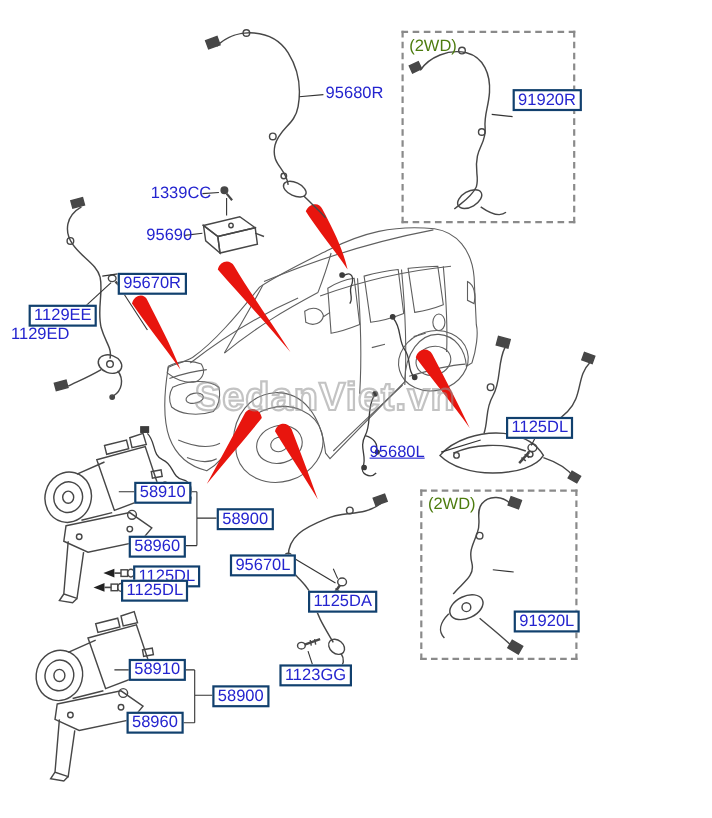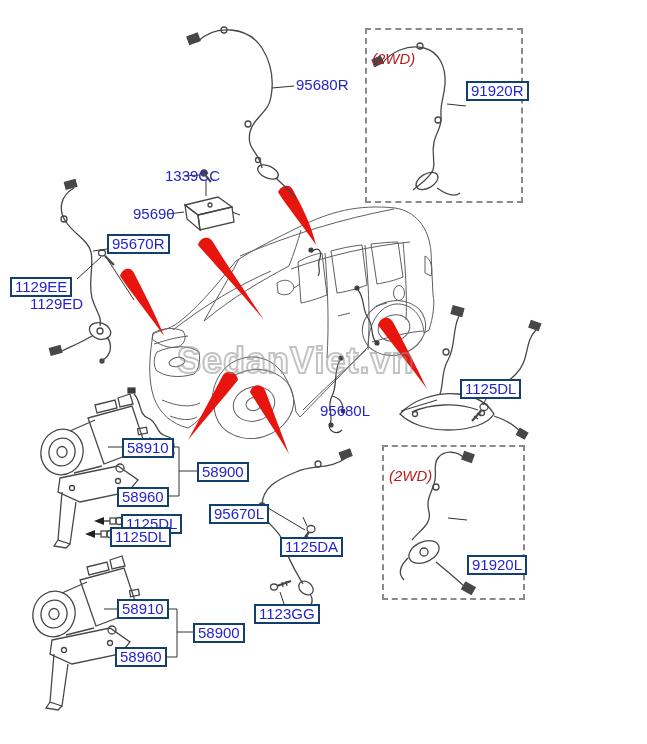--- a/index.html
+++ b/index.html
@@ -13,23 +13,22 @@
     white-space:nowrap;background:transparent;cursor:pointer;
   }
   .lbl.plain{cursor:default;}
   .lbl.boxed{
     border:2px solid #11406e;background:#ffffff;padding:0 3px;
   }
   .groupbox{
     position:absolute;border:2px dashed #8a8a8a;background:transparent;
   }
   .grouptitle{
-    position:absolute;left:5px;top:20px;color:#b91c1c;font-size:15px;
+    position:absolute;left:5px;top:3px;color:#4d7c0f;font-size:15px;
     white-space:nowrap;
-    font-style:italic;
   }
   .watermark{
     position:absolute;left:165px;top:340px;font-size:36px;font-weight:bold;
     letter-spacing:1px;color:rgba(255,255,255,0);
     -webkit-text-stroke:2px rgba(145,145,145,0.55);
     pointer-events:none;user-select:none;margin-left:12px;
   }
 </style>
 </head>
 <body>
@@ -261,27 +260,27 @@
 
   <div class="groupbox" style="left:365px;top:28px;width:154px;height:171px;">
     <span class="grouptitle">(2WD)</span>
   </div>
   <div class="groupbox" style="left:382px;top:445px;width:139px;height:151px;">
     <span class="grouptitle">(2WD)</span>
   </div>
 
   <div class="lbl plain" style="left:296px;top:77px;">95680R</div>
   <div class="lbl boxed" style="left:466px;top:81px;">91920R</div>
-  <div class="lbl plain" style="left:137px;top:168px;margin-left:28px;">1339CC</div>
+  <div class="lbl plain" style="left:137px;top:168px;">1339CC</div>
   <div class="lbl plain" style="left:133px;top:206px;">95690</div>
-  <div class="lbl boxed" style="left:107px;top:234px;">95670R</div>
-  <div class="lbl boxed" style="left:10px;top:277px;">1129EE</div>
-  <div class="lbl plain" style="left:30px;top:296px;">1129ED</div>
+  <div class="lbl boxed" style="left:107px;top:248px;">95670R</div>
+  <div class="lbl boxed" style="left:26px;top:277px;">1129EE</div>
+  <div class="lbl plain" style="left:10px;top:296px;">1129ED</div>
   <div class="lbl boxed" style="left:460px;top:379px;">1125DL</div>
-  <div class="lbl plain" style="left:320px;top:403px;">95680L</div>
+  <div class="lbl plain" style="left:336px;top:403px;text-decoration:underline;">95680L</div>
   <div class="lbl boxed" style="left:467px;top:511px;margin-top:44px;">91920L</div>
   <div class="lbl boxed" style="left:122px;top:438px;">58910</div>
   <div class="lbl boxed" style="left:197px;top:462px;">58900</div>
   <div class="lbl boxed" style="left:117px;top:487px;">58960</div>
   <div class="lbl boxed" style="left:185px;top:504px;margin-left:24px;">95670L</div>
   <div class="lbl boxed" style="left:121px;top:514px;">1125DL</div>
   <div class="lbl boxed" style="left:110px;top:527px;">1125DL</div>
   <div class="lbl boxed" style="left:280px;top:500px;margin-top:37px;">1125DA</div>
   <div class="lbl boxed" style="left:254px;top:604px;">1123GG</div>
   <div class="lbl boxed" style="left:117px;top:599px;">58910</div>

